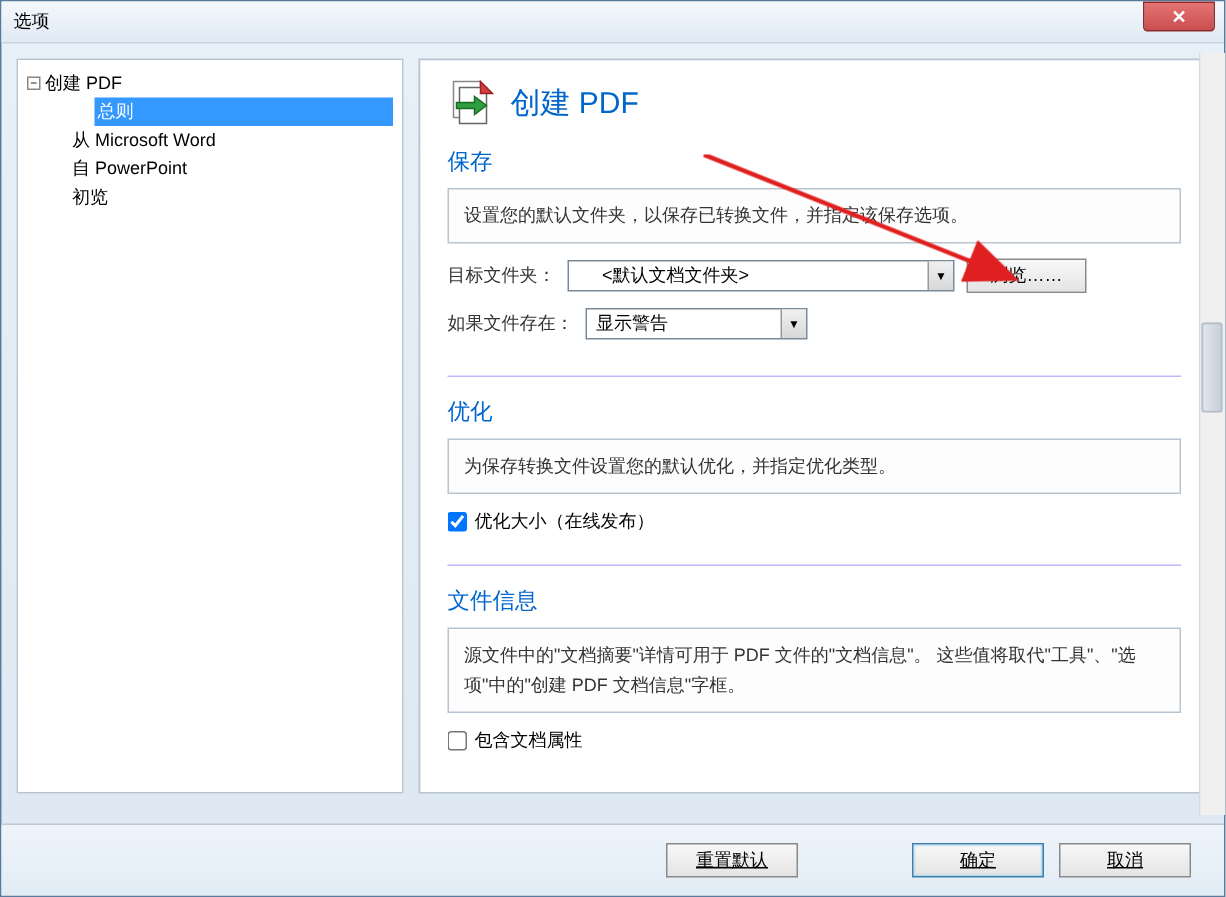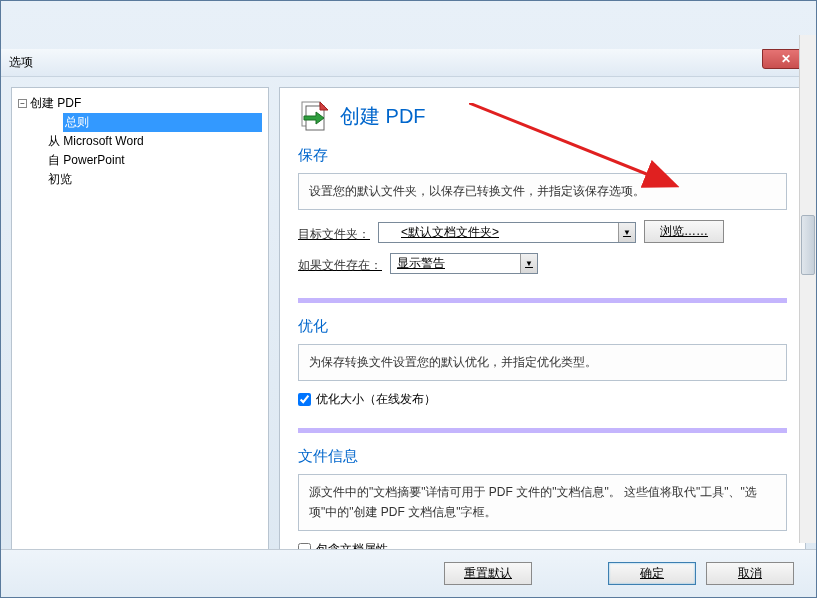--- a/index.html
+++ b/index.html
@@ -1,36 +1,36 @@
 <!DOCTYPE html>
 <html><head>
 <meta charset="utf-8">
 <style>
 * { box-sizing: border-box; margin: 0; padding: 0; }
 body { font-family: "Microsoft YaHei", SimSun, Tahoma, sans-serif; font-size: 12px; background: #fff; overflow: hidden; }
 .window { width: 817px; height: 598px; background: linear-gradient(#e8f0f8, #dde8f2); border: 1px solid #5a7a9c; position: relative; }
-.titlebar { height: 28px; background: linear-gradient(#f4f8fc, #e0eaf4); display: flex; align-items: center; justify-content: space-between; padding: 0 0 0 8px; border-bottom: 1px solid #c8d4e0; margin-top: 48px; }
+.titlebar { height: 28px; background: linear-gradient(#f4f8fc, #e0eaf4); display: flex; align-items: center; justify-content: space-between; padding: 0 0 0 8px; border-bottom: 1px solid #c8d4e0; }
 .close-btn { width: 48px; height: 20px; background: linear-gradient(#e57373, #c94f4f); border: 1px solid #8a2c2c; border-radius: 0 0 3px 3px; color: #fff; display: flex; align-items: center; justify-content: center; font-size: 12px; cursor: pointer; margin-right: 6px; margin-top: -8px; font-weight: bold; }
 .content { display: flex; padding: 10px; gap: 10px; height: 510px; }
 .left-pane { width: 258px; background: #fff; border: 1px solid #b8c4d0; padding: 6px; overflow: auto; }
 .tree { list-style: none; }
 .tree-root { display: flex; align-items: center; gap: 3px; padding: 1px 0; }
 .tree-children { list-style: none; padding-left: 28px; }
 .tree-item { padding: 1px 2px; cursor: pointer; }
 .tree-item.selected { background: #3399ff; color: #fff; margin-left: 17px; }
 .expander { width: 9px; height: 9px; border: 1px solid #888; display: inline-flex; align-items: center; justify-content: center; font-size: 8px; line-height: 1; cursor: pointer; }
 .right-pane { flex: 1; background: #fff; border: 1px solid #b8c4d0; padding: 12px 18px; overflow-y: auto; position: relative; }
 .page-header { display: flex; align-items: center; gap: 10px; margin-bottom: 14px; }
 .page-icon { width: 32px; height: 32px; position: relative; }
 .page-title { font-size: 20px; color: #0066cc; font-weight: normal; }
-.section { margin-bottom: 14px; border-bottom: 5px solid #c4b5fd; padding-bottom: 14px; }
+.section { margin-bottom: 14px; border-bottom: 1px solid #c4b5fd; padding-bottom: 14px; }
 .section:last-child { border-bottom: none; }
 .section-title { font-size: 15px; color: #0066cc; margin-bottom: 8px; }
 .info-box { border: 1px solid #b8c4d0; padding: 8px 10px; background: #fdfdfd; margin-bottom: 10px; font-size: 12px; color: #333; line-height: 1.6; }
-.row { display: flex; align-items: flex-end; gap: 8px; margin-bottom: 10px; text-decoration: underline; }
+.row { display: flex; align-items: center; gap: 8px; margin-bottom: 10px; }
 .row label { min-width: 70px; color: #333; }
 .combo { display: flex; align-items: center; border: 1px solid #7a8a9a; background: #fff; height: 21px; }
 .combo-text { flex: 1; padding: 0 6px; font-size: 12px; }
 .combo-arrow { width: 17px; height: 19px; background: linear-gradient(#f0f0f0, #d8d8d8); border-left: 1px solid #999; display: flex; align-items: center; justify-content: center; font-size: 8px; cursor: pointer; }
 .combo.wide { width: 258px; padding-left: 16px; }
 .combo.mid { width: 148px; }
 .btn { height: 23px; padding: 0 12px; background: linear-gradient(#f8f8f8, #e4e4e4); border: 1px solid #8a8a8a; cursor: pointer; font-size: 12px; font-family: inherit; }
 .btn-wide { width: 80px; }
 .chk-row { display: flex; align-items: center; gap: 5px; margin-bottom: 6px; }
 .chk { width: 13px; height: 13px; }

